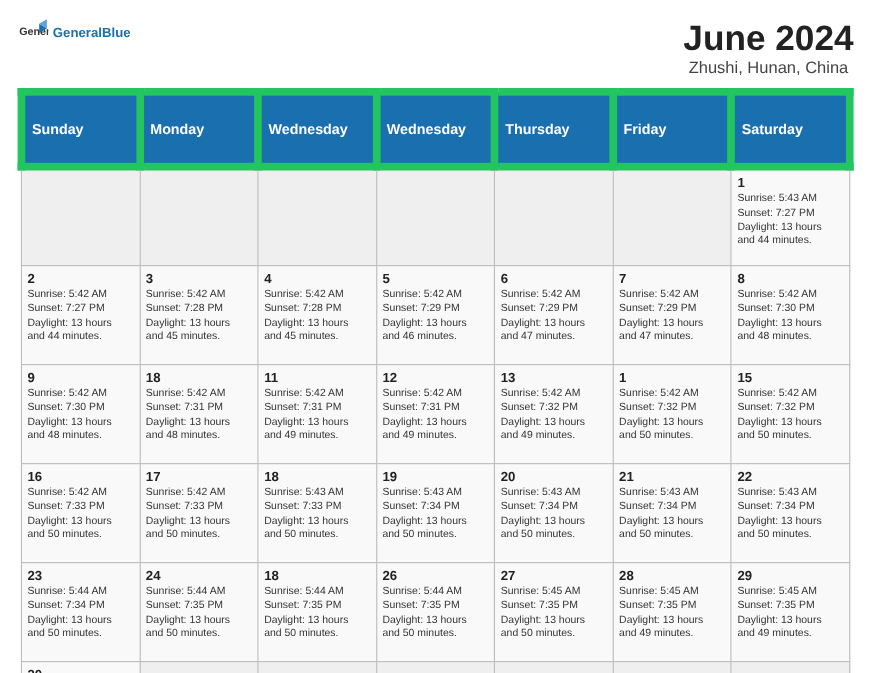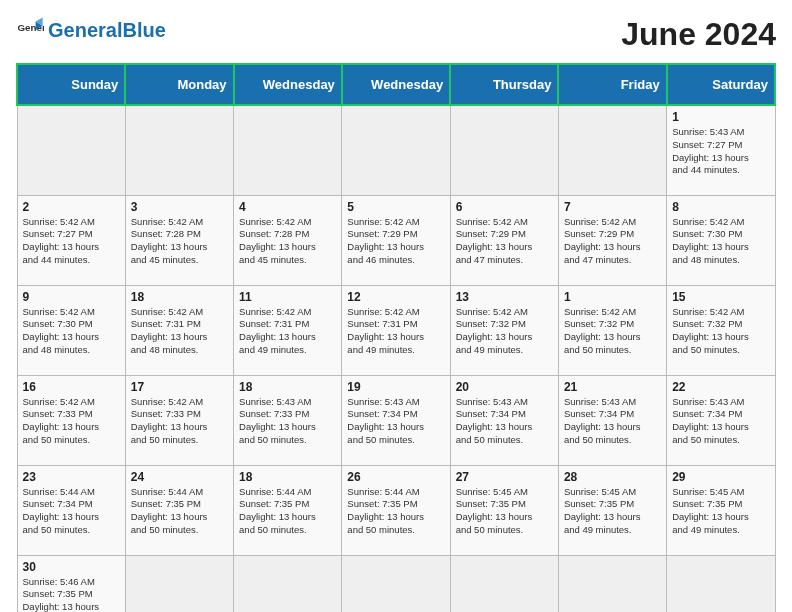--- a/index.html
+++ b/index.html
@@ -15,21 +15,21 @@
       justify-content: space-between;
       align-items: flex-start;
       margin-bottom: 10px;
     }
     .logo {
       display: flex;
       align-items: center;
       gap: 4px;
     }
     .logo-text {
-      font-size: 20px;
+      font-size: 12px;
       font-weight: bold;
       color: #333;
     }
     .logo-text span { color: #1a6faf; }
     .logo-icon {
       width: 28px;
       height: 28px;
     }
     .title-block {
       text-align: center;
@@ -46,23 +46,23 @@
     .calendar {
       width: 100%;
       border-collapse: collapse;
       border: 1px solid #bbb;
     }
     .calendar th {
       background-color: #1a6faf;
       color: #fff;
       font-size: 13px;
       font-weight: bold;
-      padding: 12px 6px;
-      text-align: right;
-      border: 2px solid #22c55e;
+      padding: 23px 6px;
+      text-align: left;
+      border: 7px solid #22c55e;
     }
     .calendar td {
       vertical-align: top;
       width: calc(100% / 7);
       border: 1px solid #bbb;
       padding: 4px 5px;
       font-size: 10px;
       color: #333;
       background: #f9f9f9;
       min-height: 70px;
@@ -95,20 +95,21 @@
       <polygon points="28,8 38,2 38,14" fill="#5ba3d9"></polygon>
     </svg>
     <div>
       <div class="logo-text">
         <span>General</span><span>Blue</span>
       </div>
     </div>
   </div>
   <div class="title-block">
     <div class="month-year">June 2024</div>
+    <div class="location">Zhushi, Hunan, China</div>
   </div>
 </div>
 
 <table class="calendar">
   <thead>
     <tr>
     <th>Sunday</th>
         <th>Monday</th>
         <th>Wednesday</th>
         <th>Wednesday</th>

